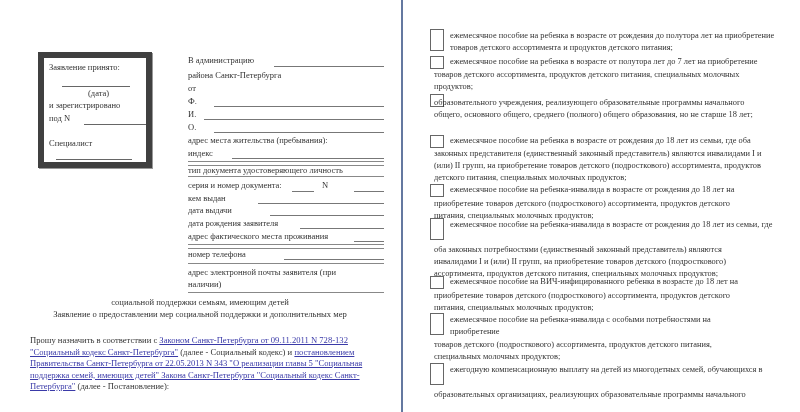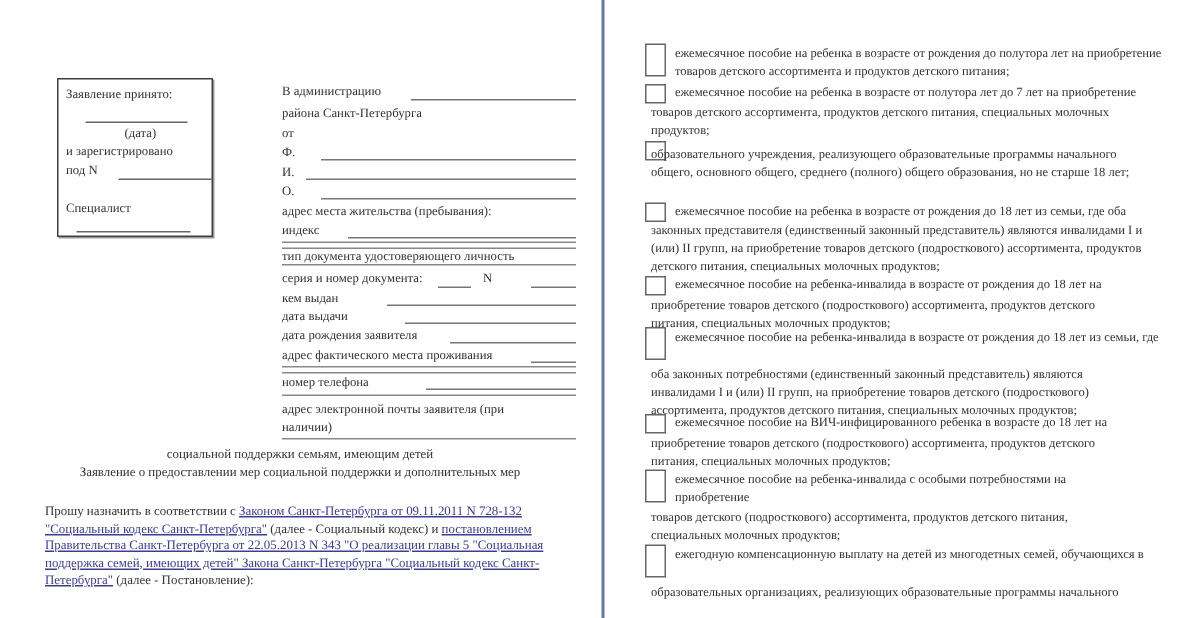--- a/index.html
+++ b/index.html
@@ -8,21 +8,21 @@
       font-family:"Liberation Serif", "DejaVu Serif", serif; color:#333;
       position:relative;
     }
     .page-left { position:absolute; left:0; top:0; width:400px; height:412px; }
     .divider { position:absolute; left:401px; top:0; width:2px; height:412px; background:#6478a0; }
     .page-right { position:absolute; left:404px; top:0; width:396px; height:412px; }
 
     
     .stamp {
       position:absolute; left:38px; top:52px; width:102px; height:104px;
-      border:1px solid #404040; box-shadow:1px 1px 0 #999; font-size:8.5px; line-height:12.5px;
+      border:6px solid #404040; box-shadow:1px 1px 0 #999; font-size:8.5px; line-height:12.5px;
     }
     .stamp .t { position:absolute; left:5px; white-space:nowrap; }
     .stamp .ln { position:absolute; height:0; border-top:1px solid #666; }
 
     
     .addr { position:absolute; left:188px; top:52px; width:196px; font-size:8.5px; }
     .row { position:absolute; left:0; white-space:nowrap; }
     .uline { position:absolute; height:0; border-top:1px solid #777; }
     .fullline { position:absolute; left:0; width:196px; height:0; border-top:1px solid #888; }
     .dbl { position:absolute; left:0; width:196px; height:3px; border-top:1px solid #888; border-bottom:1px solid #888; }

